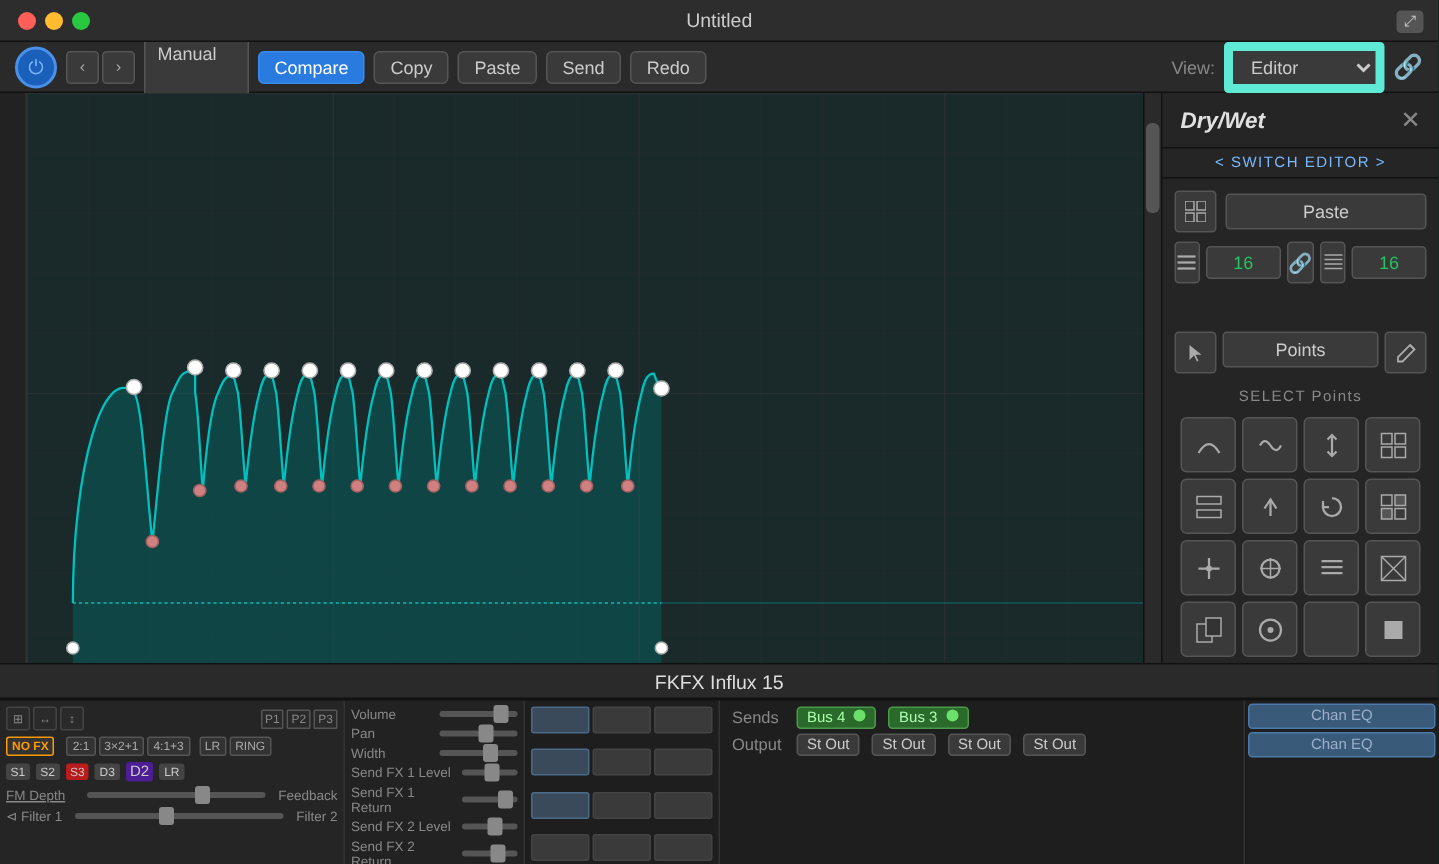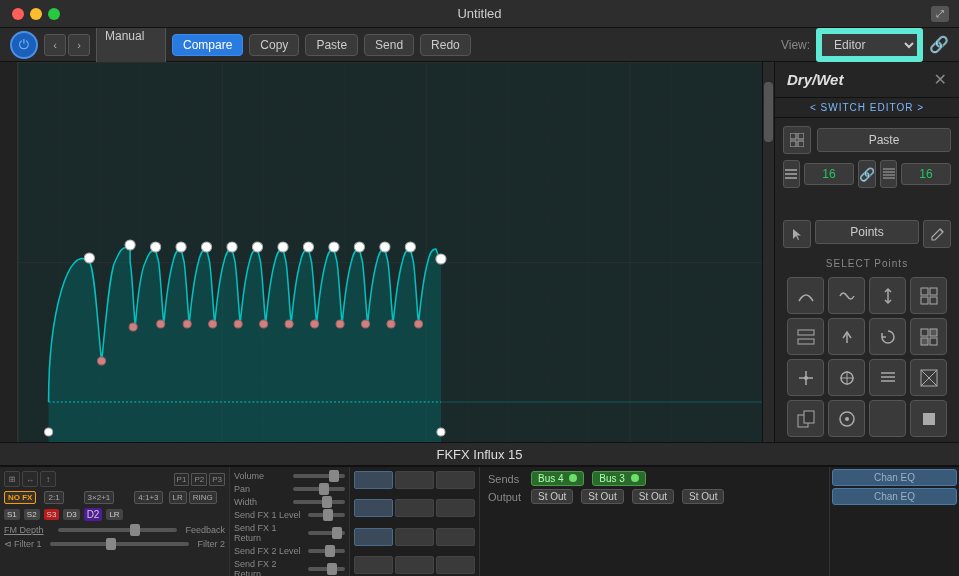--- a/index.html
+++ b/index.html
@@ -905,21 +905,21 @@
       </div>
       <div style="margin-left:auto; display:flex; gap:2px; font-size:8px; color:#888;">
         <span style="background:#2a2a2a; border:1px solid #555; padding:1px 2px; border-radius:1px;">P1</span>
         <span style="background:#2a2a2a; border:1px solid #555; padding:1px 2px; border-radius:1px;">P2</span>
         <span style="background:#2a2a2a; border:1px solid #555; padding:1px 2px; border-radius:1px;">P3</span>
       </div>
     </div>
 
     <div class="strip-row">
       <span class="fx-row-label">NO FX</span>
-      <div style="display:flex; gap:20px; margin-left:4px;">
+      <div style="display:flex; gap:2px; margin-left:4px;">
         <span style="background:#333; border:1px solid #555; padding:1px 3px; border-radius:2px; font-size:8px; color:#aaa;">2:1</span>
         <span style="background:#333; border:1px solid #555; padding:1px 3px; border-radius:2px; font-size:8px; color:#aaa;">3×2+1</span>
         <span style="background:#333; border:1px solid #555; padding:1px 3px; border-radius:2px; font-size:8px; color:#aaa;">4:1+3</span>
       </div>
       <div style="display:flex; gap:2px; margin-left:2px;">
         <span style="background:#333; border:1px solid #555; padding:1px 3px; border-radius:2px; font-size:8px; color:#aaa;">LR</span>
         <span style="background:#333; border:1px solid #555; padding:1px 3px; border-radius:2px; font-size:8px; color:#aaa;">RING</span>
       </div>
     </div>
 

